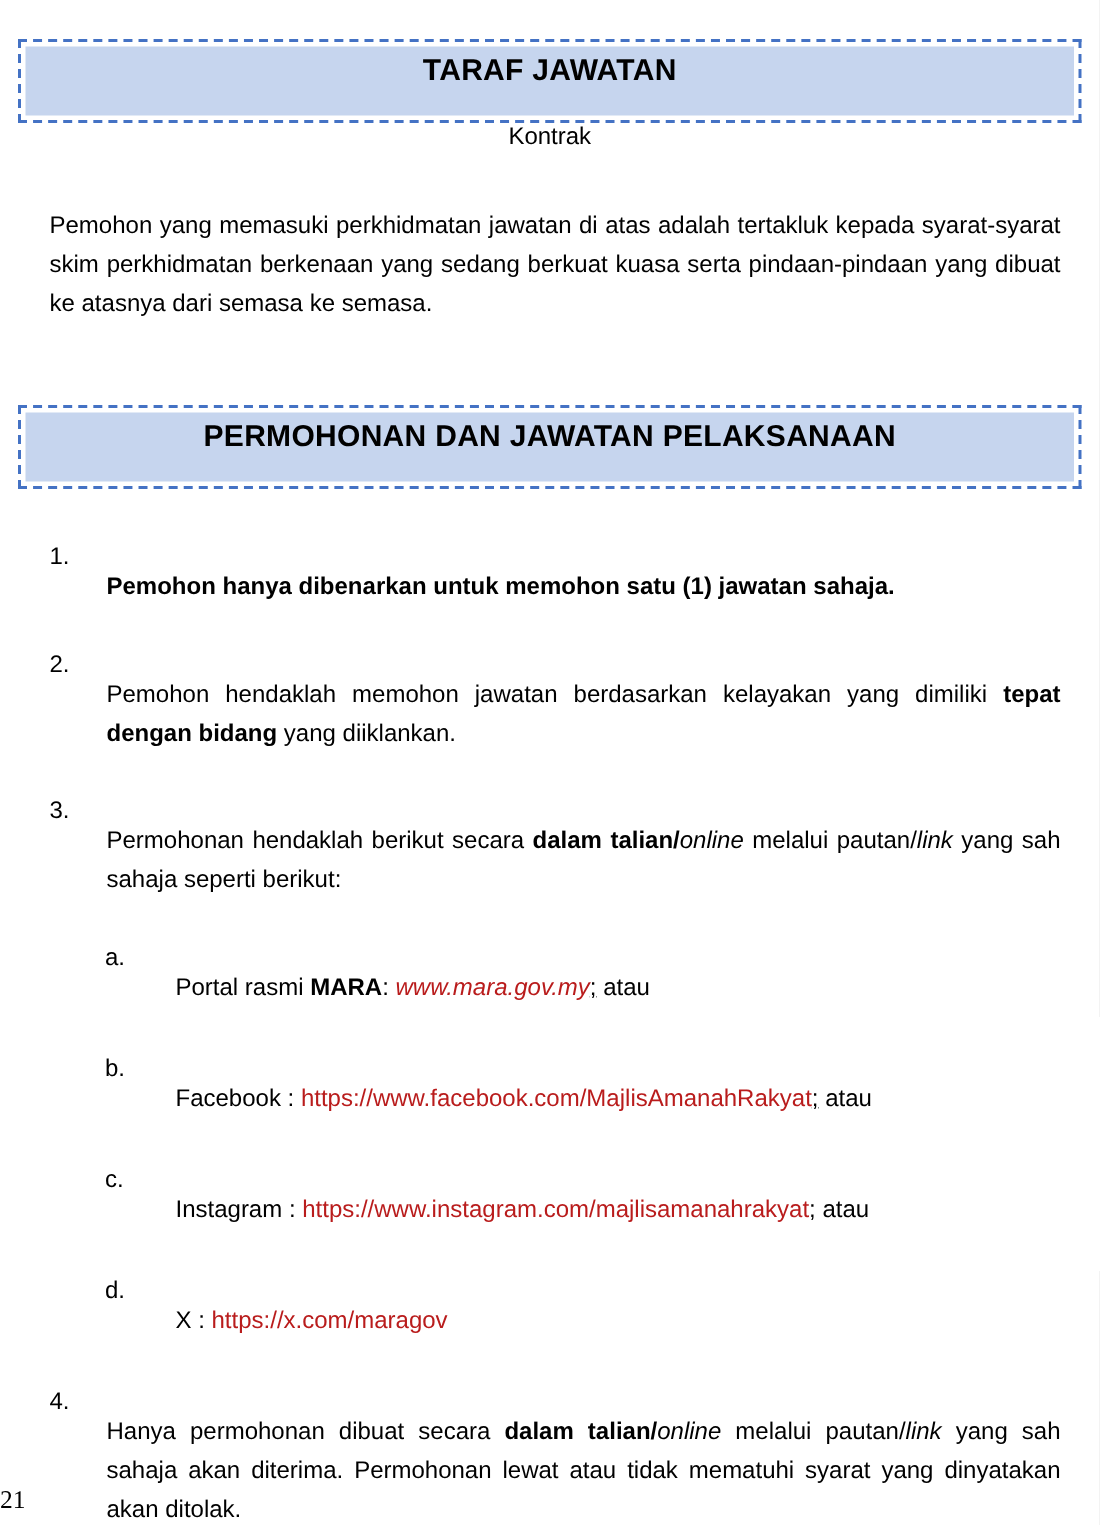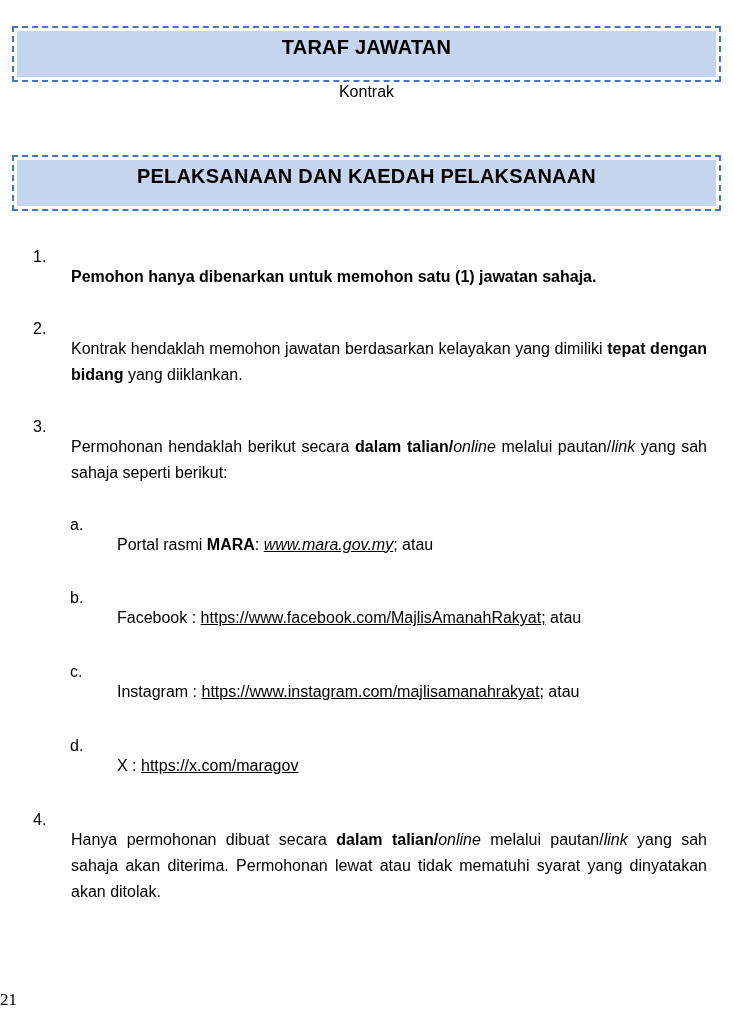--- a/index.html
+++ b/index.html
@@ -22,57 +22,58 @@
   .list-item{display:flex;margin-bottom:26px;line-height:1.62;}
   .num{width:38px;flex:none;}
   .item-text{flex:1;text-align:justify;margin-top:20px;}
   .sub-item{display:flex;margin-left:37px;margin-bottom:28px;line-height:1.62;}
   .sub-item:last-of-type{margin-bottom:20px;}
   .letter{width:47px;flex:none;}
   .sub-item .item-text{text-align:left;}
   .b{font-weight:bold;}
   .i{font-style:italic;}
   .bi{font-weight:normal;font-style:italic;}
-  .link{color:#000000;text-decoration:underline;cursor:pointer;}
+  .link{color:#b91c1c;cursor:pointer;}
   .u{text-decoration:underline;}
   .footer{
     position:absolute;left:0;right:0;top:990px;
     font-family:"Liberation Serif",serif;font-size:17px;
   }
 </style>
 </head>
 <body>
 
 <div class="page">
 
   <div class="dashed-box">
     <div class="header-bar">TARAF JAWATAN</div>
   </div>
 
   <div class="taraf-value">Kontrak</div>
 
 
+  <p class="intro">Pemohon yang memasuki perkhidmatan jawatan di atas adalah tertakluk kepada syarat-syarat skim perkhidmatan berkenaan yang sedang berkuat kuasa serta pindaan-pindaan yang dibuat ke atasnya dari semasa ke semasa.</p>
 
   <div class="dashed-box box-permohonan">
-    <div class="header-bar">PELAKSANAAN DAN KAEDAH PELAKSANAAN</div>
+    <div class="header-bar">PERMOHONAN DAN JAWATAN PELAKSANAAN</div>
   </div>
 
   <div class="list">
 
     <div class="list-item">
       <span class="num">1.</span>
       <div class="item-text">
         <span class="b">Pemohon hanya dibenarkan untuk memohon satu (1) jawatan sahaja.</span>
       </div>
     </div>
 
     <div class="list-item">
       <span class="num">2.</span>
       <div class="item-text">
-        <span>Kontrak hendaklah memohon jawatan berdasarkan kelayakan yang dimiliki </span><span class="b">tepat dengan bidang</span><span> yang diiklankan.</span>
+        <span>Pemohon hendaklah memohon jawatan berdasarkan kelayakan yang dimiliki </span><span class="b">tepat dengan bidang</span><span> yang diiklankan.</span>
       </div>
     </div>
 
     <div class="list-item">
       <span class="num">3.</span>
       <div class="item-text">
         <span>Permohonan hendaklah berikut secara </span><span class="b">dalam talian/</span><span class="bi">online</span><span> melalui pautan/</span><span class="i">link</span><span> yang sah sahaja seperti berikut:</span>
       </div>
     </div>
 

